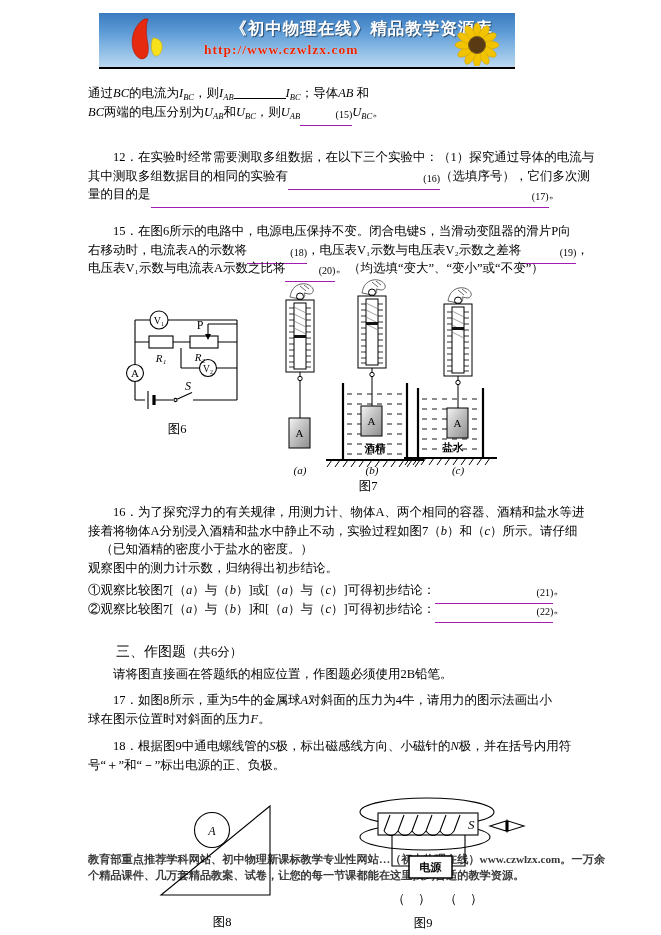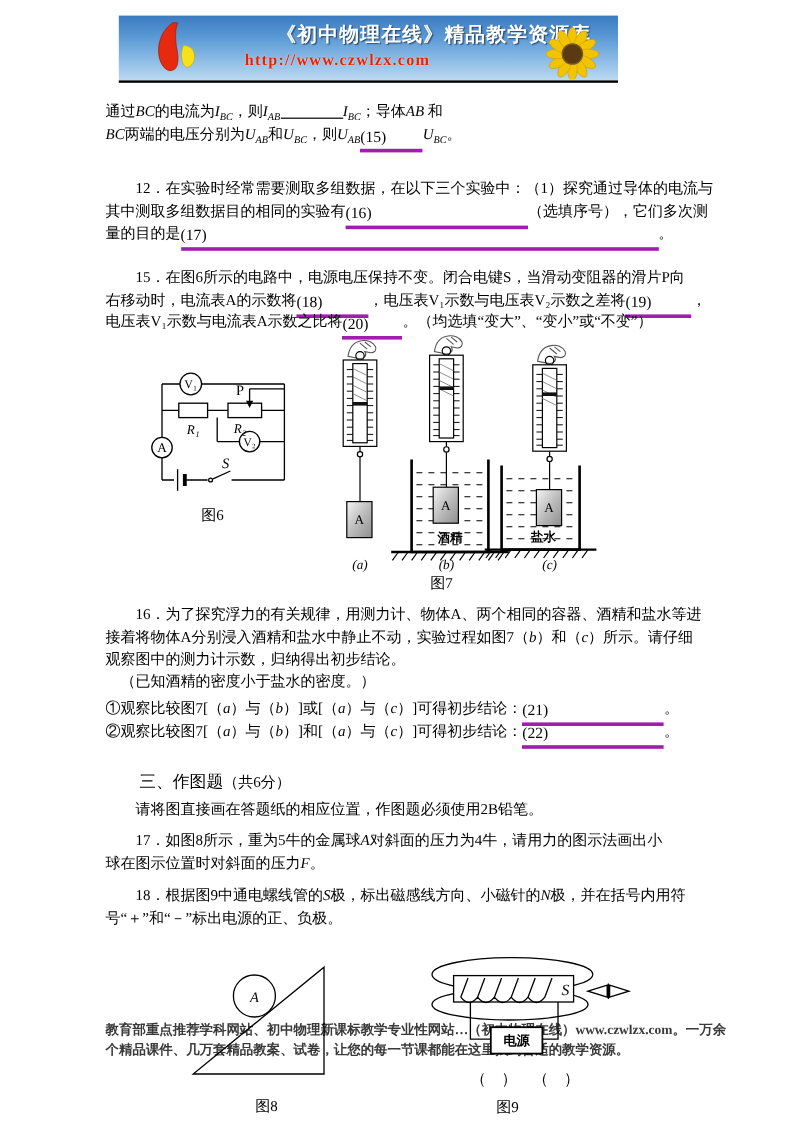--- a/index.html
+++ b/index.html
@@ -6,22 +6,22 @@
   body{width:661px;height:935px;position:relative;overflow:hidden;
        font-family:"Liberation Serif","DejaVu Serif",serif;color:#000;}
   .abs{position:absolute;}
   .txt .line{white-space:nowrap;font-size:12.5px;line-height:18.5px;height:18.5px;}
   .seg-t{}
   .seg-i{font-style:italic;}
   .seg-b{font-weight:normal;}
   .seg-bh{font-weight:normal;font-size:14px;}
   .seg-sub{font-style:italic;font-size:8.5px;position:relative;top:3px;}
   .seg-blank{display:inline-block;border-bottom:1px solid #000;height:14px;vertical-align:-2px;}
-  .seg-bn{display:inline-block;border-bottom:3px solid #a21caf;text-align:left;
-          font-size:13px;line-height:10px;height:15px;vertical-align:-2px;}
+  .seg-bn{display:inline-block;border-bottom:1px solid #a21caf;text-align:right;
+          font-size:10px;line-height:10px;height:15px;vertical-align:-2px;}
   
   .banner{position:absolute;left:99px;top:13px;width:416px;height:54px;
           background:linear-gradient(180deg,#3a7bc0 0%,#5d9bd6 35%,#8ebde6 70%,#bcd9f0 100%);
           border-bottom:2px solid #000;}
   .b-title{position:absolute;left:105px;top:5px;width:315px;text-align:center;
            color:#fff;font-weight:bold;font-size:16.5px;letter-spacing:1px;
            text-shadow:1px 1px 1px #2a4a6a;}
   .b-url{position:absolute;left:105px;top:29px;width:230px;
          color:#e62200;font-weight:bold;font-size:13.5px;letter-spacing:1px;
          text-shadow:0 0 1px #fff;}
@@ -164,22 +164,22 @@
   <path d="M146,180 H239" stroke-width="2"></path>
   <path stroke-width="1" d="M152,180 l-5,7 M160,180 l-5,7 M168,180 l-5,7 M176,180 l-5,7 M184,180 l-5,7 M192,180 l-5,7 M200,180 l-5,7 M208,180 l-5,7 M216,180 l-5,7 M224,180 l-5,7 M232,180 l-5,7"></path>
   <text x="200" y="196" font-size="11" text-anchor="middle" class="it" stroke="none" fill="#000">(c)</text>
 
   <text x="110" y="212" font-size="12.5" text-anchor="middle" stroke="none" fill="#000">图7</text>
 </svg>
 
 <div class="abs txt" style="left:88px;top:503px">
     <div class="line"><span class="seg-t">　　16．为了探究浮力的有关规律，用测力计、物体A、两个相同的容器、酒精和盐水等进</span></div>
     <div class="line"><span class="seg-t">接着将物体A分别浸入酒精和盐水中静止不动，实验过程如图7（</span><span class="seg-i">b</span><span class="seg-t">）和（</span><span class="seg-i">c</span><span class="seg-t">）所示。请仔细</span></div>
+    <div class="line"><span class="seg-t">　（已知酒精的密度小于盐水的密度。）</span></div>
     <div class="line"><span class="seg-t">观察图中的测力计示数，归纳得出初步结论。</span></div>
-    <div class="line"><span class="seg-t">　（已知酒精的密度小于盐水的密度。）</span></div>
   </div>
 <div class="abs txt" style="left:88px;top:581px">
     <div class="line"><span class="seg-t">①观察比较图7[（</span><span class="seg-i">a</span><span class="seg-t">）与（</span><span class="seg-i">b</span><span class="seg-t">）]或[（</span><span class="seg-i">a</span><span class="seg-t">）与（</span><span class="seg-i">c</span><span class="seg-t">）]可得初步结论：</span><span class="seg-bn" style="min-width: 118px;">(21)</span><span class="seg-t">。</span></div>
     <div class="line"><span class="seg-t">②观察比较图7[（</span><span class="seg-i">a</span><span class="seg-t">）与（</span><span class="seg-i">b</span><span class="seg-t">）]和[（</span><span class="seg-i">a</span><span class="seg-t">）与（</span><span class="seg-i">c</span><span class="seg-t">）]可得初步结论：</span><span class="seg-bn" style="min-width: 118px;">(22)</span><span class="seg-t">。</span></div>
   </div>
 <div class="abs txt" style="left:88px;top:643px">
     <div class="line"><span class="seg-bh">　　三、作图题</span><span class="seg-t">（共6分）</span></div>
   </div>
 <div class="abs txt" style="left:88px;top:665px">
     <div class="line"><span class="seg-b">　　请将图直接画在答题纸的相应位置，作图题必须使用2B铅笔。</span></div>

